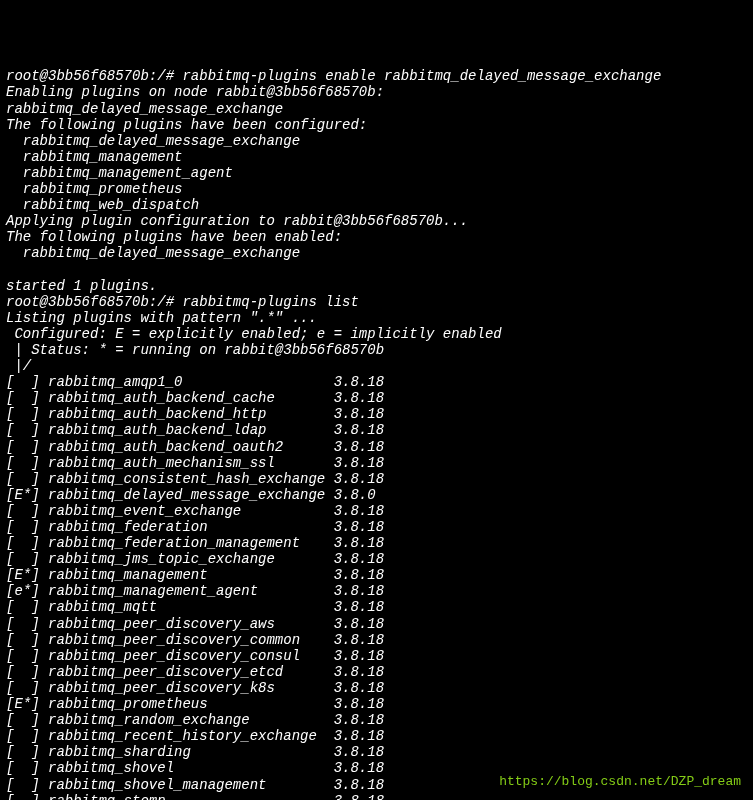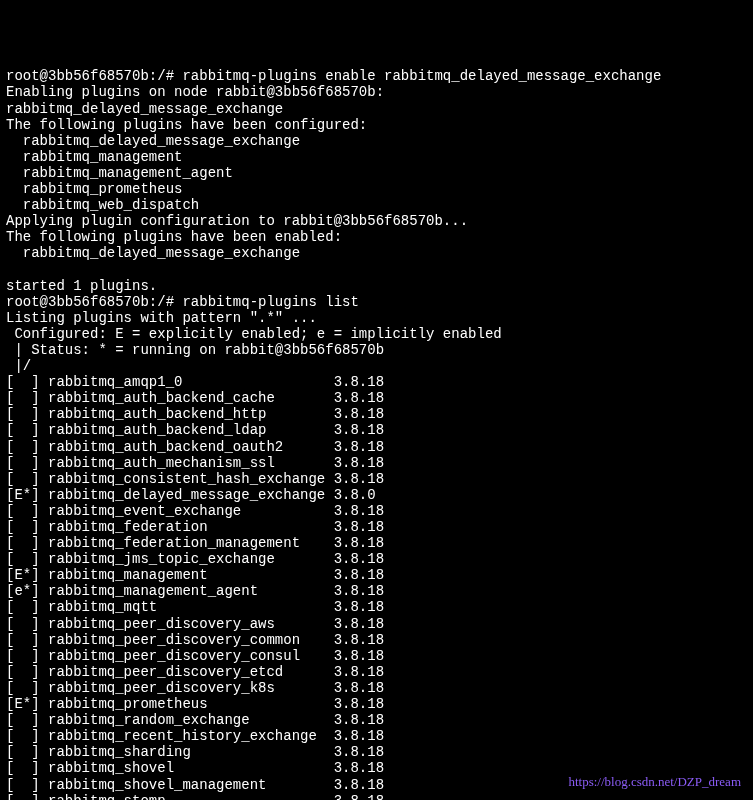--- a/index.html
+++ b/index.html
@@ -15,27 +15,28 @@
       line-height: 1.15;
       padding: 4px 6px;
       width: 753px;
       height: 800px;
       overflow: hidden;
       white-space: pre;
       position: relative;
     }
     .terminal-line {
       white-space: pre;
+      font-style: italic;
     }
     .watermark {
       position: absolute;
       bottom: 10px;
       right: 12px;
-      color: #8b5cf6;
-      font-family: Liberation Serif, serif;
+      color: #84cc16;
+      font-family: Liberation Mono, monospace;
       font-size: 13px;
     }
   </style>
 </head>
 <body>
 
 
 
 <div id="terminal-output"><div class="terminal-line">root@3bb56f68570b:/# rabbitmq-plugins enable rabbitmq_delayed_message_exchange</div><div class="terminal-line">Enabling plugins on node rabbit@3bb56f68570b:</div><div class="terminal-line">rabbitmq_delayed_message_exchange</div><div class="terminal-line">The following plugins have been configured:</div><div class="terminal-line">  rabbitmq_delayed_message_exchange</div><div class="terminal-line">  rabbitmq_management</div><div class="terminal-line">  rabbitmq_management_agent</div><div class="terminal-line">  rabbitmq_prometheus</div><div class="terminal-line">  rabbitmq_web_dispatch</div><div class="terminal-line">Applying plugin configuration to rabbit@3bb56f68570b...</div><div class="terminal-line">The following plugins have been enabled:</div><div class="terminal-line">  rabbitmq_delayed_message_exchange</div><div class="terminal-line">&nbsp;</div><div class="terminal-line">started 1 plugins.</div><div class="terminal-line">root@3bb56f68570b:/# rabbitmq-plugins list</div><div class="terminal-line">Listing plugins with pattern ".*" ...</div><div class="terminal-line"> Configured: E = explicitly enabled; e = implicitly enabled</div><div class="terminal-line"> | Status: * = running on rabbit@3bb56f68570b</div><div class="terminal-line"> |/</div><div class="terminal-line">[  ] rabbitmq_amqp1_0                  3.8.18</div><div class="terminal-line">[  ] rabbitmq_auth_backend_cache       3.8.18</div><div class="terminal-line">[  ] rabbitmq_auth_backend_http        3.8.18</div><div class="terminal-line">[  ] rabbitmq_auth_backend_ldap        3.8.18</div><div class="terminal-line">[  ] rabbitmq_auth_backend_oauth2      3.8.18</div><div class="terminal-line">[  ] rabbitmq_auth_mechanism_ssl       3.8.18</div><div class="terminal-line">[  ] rabbitmq_consistent_hash_exchange 3.8.18</div><div class="terminal-line">[E*] rabbitmq_delayed_message_exchange 3.8.0</div><div class="terminal-line">[  ] rabbitmq_event_exchange           3.8.18</div><div class="terminal-line">[  ] rabbitmq_federation               3.8.18</div><div class="terminal-line">[  ] rabbitmq_federation_management    3.8.18</div><div class="terminal-line">[  ] rabbitmq_jms_topic_exchange       3.8.18</div><div class="terminal-line">[E*] rabbitmq_management               3.8.18</div><div class="terminal-line">[e*] rabbitmq_management_agent         3.8.18</div><div class="terminal-line">[  ] rabbitmq_mqtt                     3.8.18</div><div class="terminal-line">[  ] rabbitmq_peer_discovery_aws       3.8.18</div><div class="terminal-line">[  ] rabbitmq_peer_discovery_common    3.8.18</div><div class="terminal-line">[  ] rabbitmq_peer_discovery_consul    3.8.18</div><div class="terminal-line">[  ] rabbitmq_peer_discovery_etcd      3.8.18</div><div class="terminal-line">[  ] rabbitmq_peer_discovery_k8s       3.8.18</div><div class="terminal-line">[E*] rabbitmq_prometheus               3.8.18</div><div class="terminal-line">[  ] rabbitmq_random_exchange          3.8.18</div><div class="terminal-line">[  ] rabbitmq_recent_history_exchange  3.8.18</div><div class="terminal-line">[  ] rabbitmq_sharding                 3.8.18</div><div class="terminal-line">[  ] rabbitmq_shovel                   3.8.18</div><div class="terminal-line">[  ] rabbitmq_shovel_management        3.8.18</div><div class="terminal-line">[  ] rabbitmq_stomp                    3.8.18</div></div>
 

